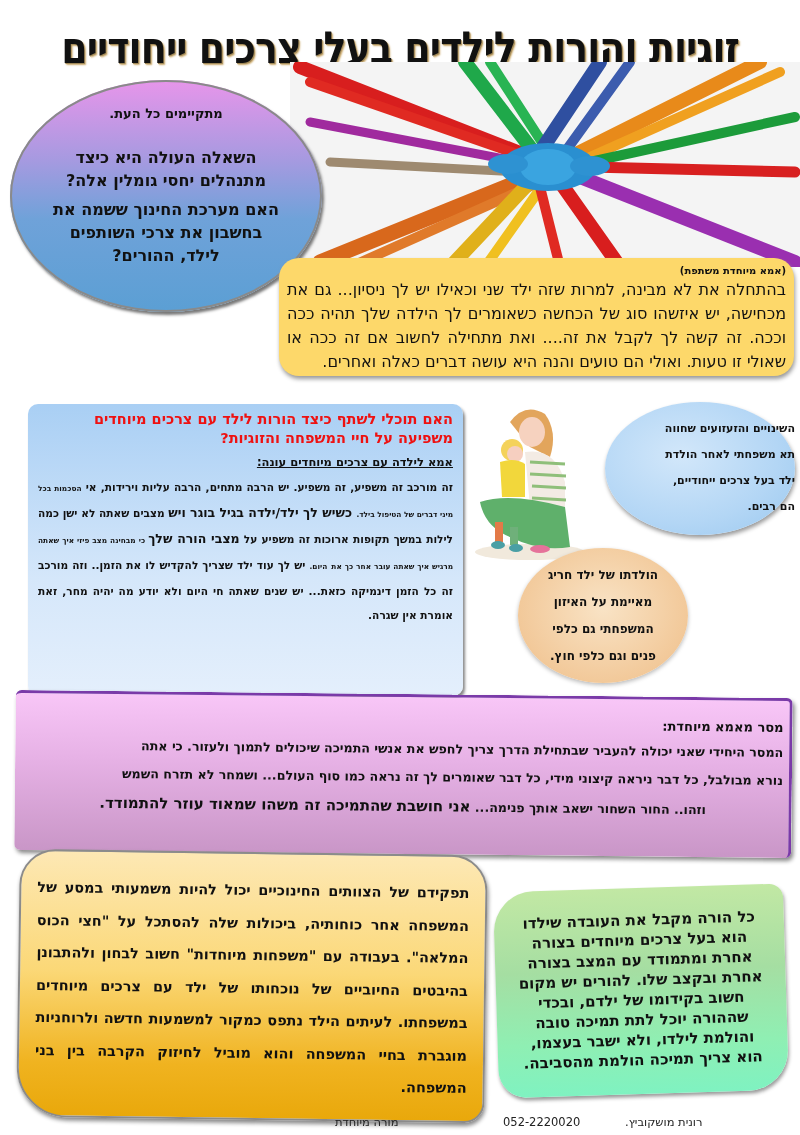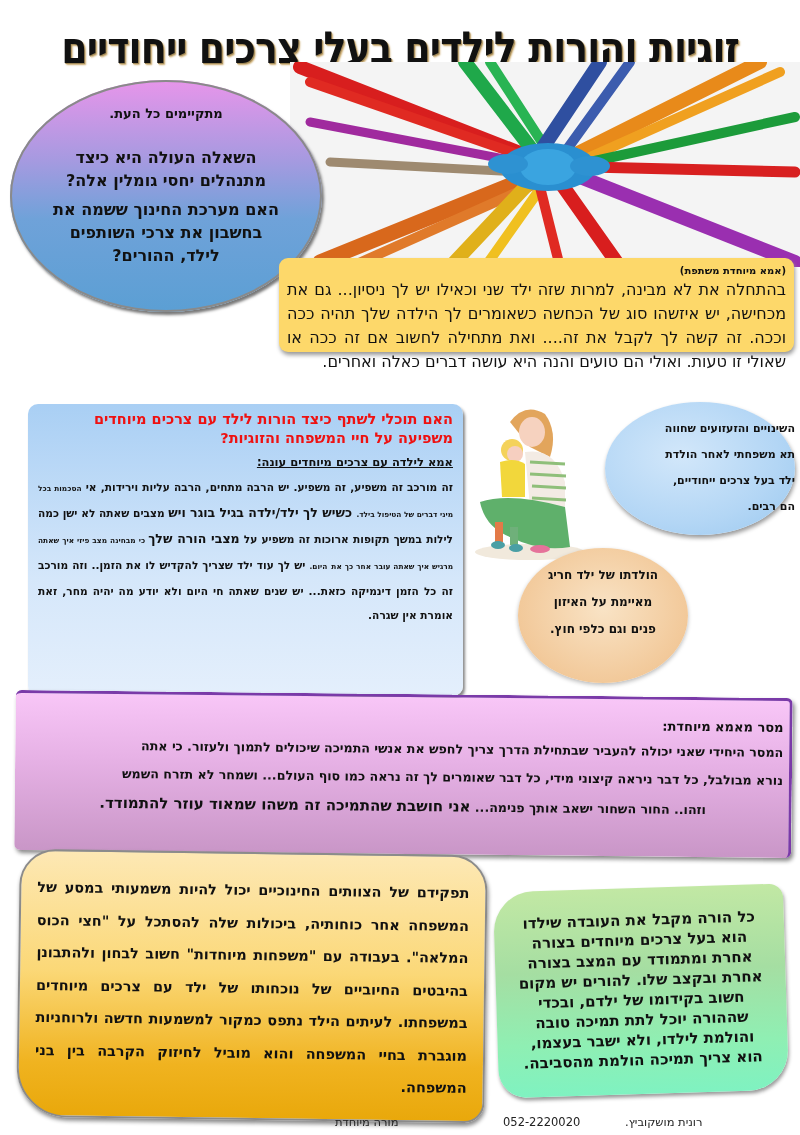--- a/index.html
+++ b/index.html
@@ -18,21 +18,21 @@
   
   .ellipse1 { top:80px; left:10px; width:312px; height:232px; border-radius:50%;
               background:linear-gradient(180deg,#e795ea 0%,#a59ae0 35%,#6fa2d9 60%,#5b9fd4 100%);
               box-shadow: 2px 3px 3px #777, inset 0 0 0 2px #8a8a8a;
               text-align:center; box-sizing:border-box; padding:22px 28px 0 28px; }
   .ellipse1 .s { font-size:13px; font-weight:bold; line-height:24px; }
   .ellipse1 .m { font-size:16px; font-weight:bold; line-height:23px; margin-top:20px; }
   .ellipse1 .l { font-size:16px; font-weight:bold; line-height:23px; margin-top:6px; }
 
   
-  .yellow { top:258px; left:279px; width:515px; height:94px; border-radius:9px;
+  .yellow { top:258px; left:279px; width:515px; height:118px; border-radius:20px;
             background:#fdd86a; box-shadow:1px 3px 4px #999; box-sizing:border-box; padding:6px 8px 8px 8px; }
   .yellow .cap { font-size:10px; font-weight:bold; line-height:14px; }
   .yellow .body { font-size:16px; font-weight:normal; line-height:24px; text-align:justify; }
 
   
   .bluebox { top:404px; left:28px; width:435px; height:292px; border-radius:10px;
              background:linear-gradient(180deg,#a9cff4 0%,#d5e7fa 60%,#e4effc 100%);
              box-shadow:2px 3px 3px #888; box-sizing:border-box; padding:6px 10px 0 10px; }
   .bluebox .q { color:#e11; font-size:14.5px; font-weight:bold; line-height:19px; }
   .bluebox .sub { font-size:11.5px; font-weight:bold; text-decoration:underline; margin-top:5px; line-height:18px; }
@@ -172,20 +172,21 @@
 <div class="abs ellipse2">
   <div>השינויים והזעזועים שחווה</div>
   <div>תא משפחתי לאחר הולדת</div>
   <div>ילד בעל צרכים ייחודיים,</div>
   <div>הם רבים.</div>
 </div>
 
 <div class="abs ellipse3">
   <div>הולדתו  של ילד חריג</div>
   <div>מאיימת על האיזון</div>
+  <div>המשפחתי גם כלפי</div>
   <div>פנים וגם כלפי חוץ.</div>
 </div>
 
 <div class="abs purple">
   <div class="h">מסר מאמא מיוחדת:</div>
   <div class="t1">המסר היחידי שאני יכולה להעביר שבתחילת הדרך צריך לחפש את אנשי התמיכה שיכולים לתמוך ולעזור. כי אתה</div>
   <div class="t1">נורא מבולבל, כל דבר ניראה קיצוני מידי, כל דבר שאומרים לך זה נראה כמו סוף העולם... ושמחר לא תזרח השמש</div>
   <div class="t3">
     <span>וזהו.. החור השחור ישאב אותך פנימה... </span><span class="big">אני חושבת שהתמיכה זה משהו שמאוד עוזר להתמודד.</span>
   </div>

